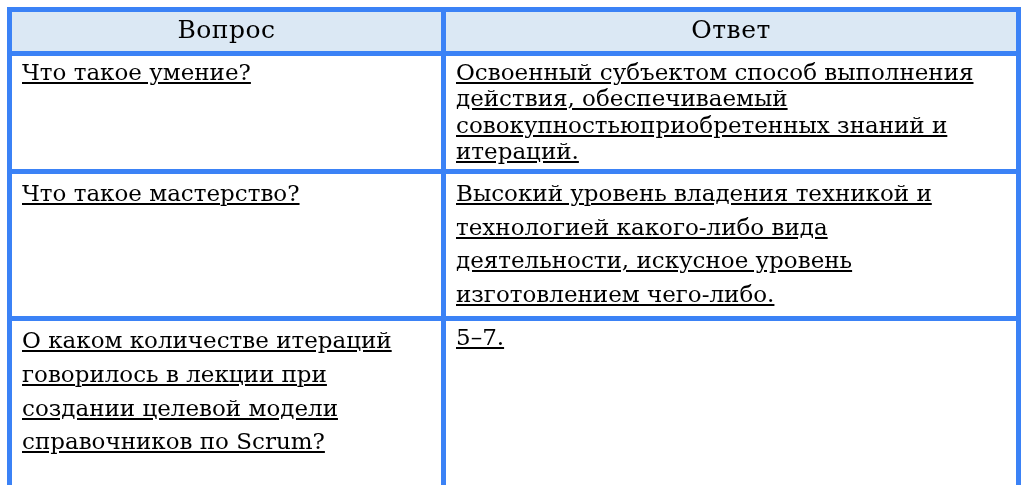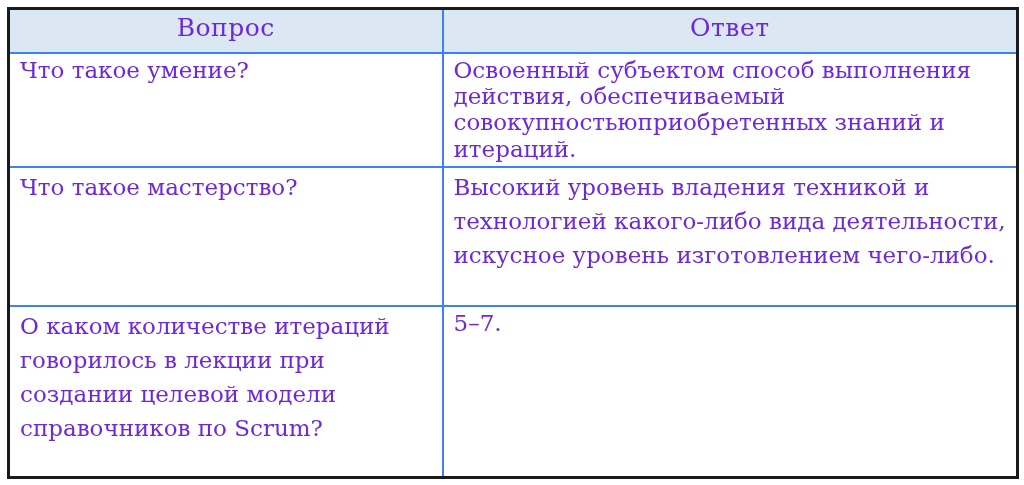--- a/index.html
+++ b/index.html
@@ -22,40 +22,41 @@
     border-collapse: collapse;
     width: 1009px;
     height: 471px;
     table-layout: fixed;
     background: #ffffff;
   }
   table.qa-table col.col-q { width: 434px; }
   table.qa-table col.col-a { width: 575px; }
   table.qa-table th,
   table.qa-table td {
-    border: 2px solid #3b82f6;
+    border: 5px solid #3b82f6;
     vertical-align: top;
-    color: #6d28d9;
+    color: #000000;
     padding: 3px 10px 4px 10px;
     box-sizing: border-box;
     overflow: hidden;
   }
   table.qa-table { border: 3px solid #1a1a1a; }
   th.header-cell {
     background: #dbe8f4;
     font-weight: normal;
     text-align: center;
     font-size: 25px;
     height: 44px;
     padding-top: 7px;
     letter-spacing: 0.5px;
   }
   td.cell {
     font-size: 23px;
     text-align: left;
+    text-decoration: underline;
   }
   .lh-tight { line-height: 1.15; }
   .lh-loose { line-height: 1.47; }
   tr.row-1 { height: 112px; }
   tr.row-2 { height: 139px; }
   tr.row-3 { height: 171px; }
 </style>
 </head>
 <body>
 

